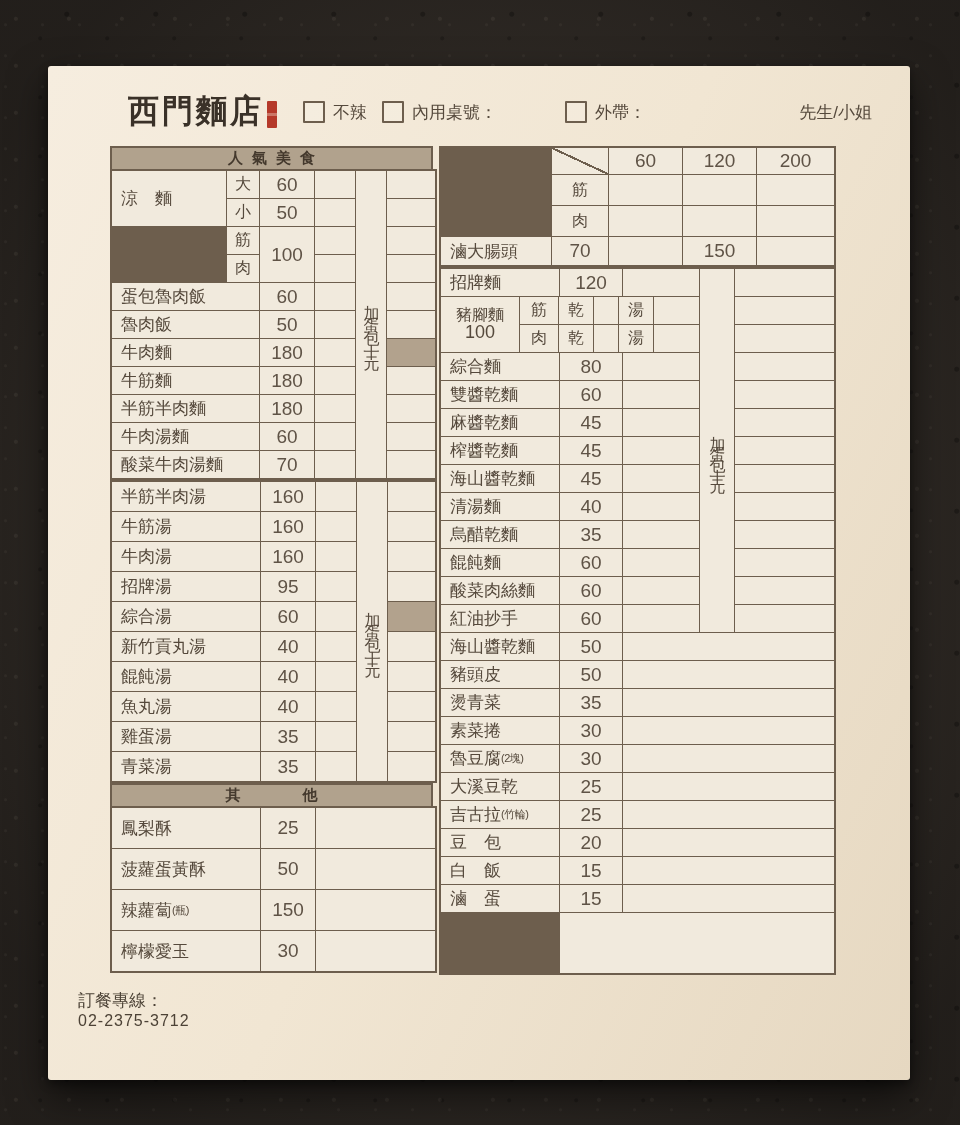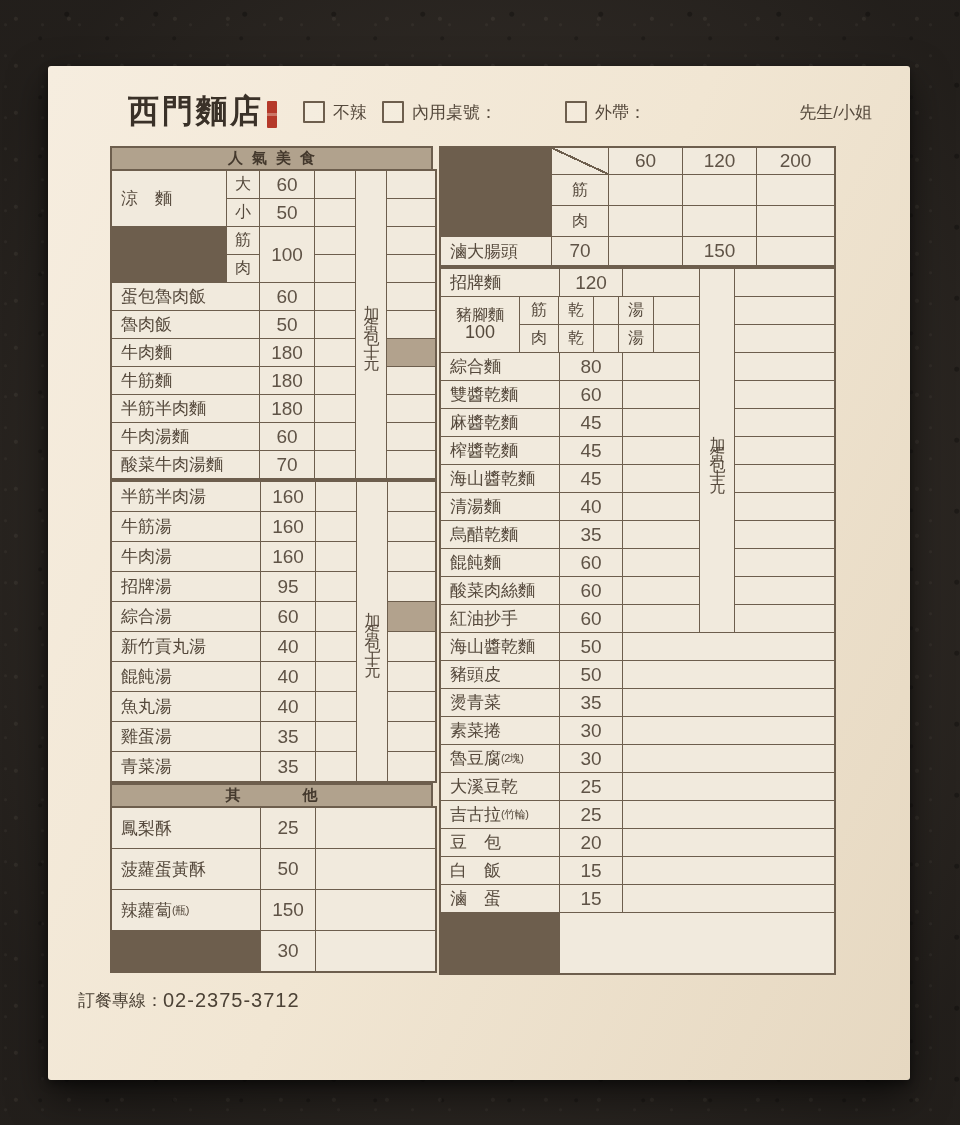--- a/index.html
+++ b/index.html
@@ -47,22 +47,22 @@
   .tblA{width:323px;grid-template-columns:114px 32px 54px 40px 30px auto;grid-auto-rows:27px;}
   .tblB{width:323px;grid-template-columns:148px 54px 40px 30px auto;grid-auto-rows:29px;}
   .tblC{width:323px;grid-template-columns:148px 54px auto;grid-auto-rows:40px;}
   .tblD{width:393px;grid-template-columns:110px 56px 73px 73px auto;grid-template-rows:26px 30px 30px 28px;}
   .tblE{width:393px;grid-template-columns:118px 62px 76px 34px auto;grid-template-rows:repeat(23,27px) 60px;}
   .nest{display:grid;gap:1px;background:var(--line);grid-template-columns:78px 38px 34px 24px 34px auto;grid-template-rows:1fr 1fr;padding:0;align-items:stretch;}
   .nest .cell{font-size:16px;}
   .nname{flex-direction:column;justify-content:center;line-height:1.1;}
   
   .footer{margin:14px 0 0 30px;color:#4c4236;}
-  .f1{display:flex;align-items:flex-start;font-size:17px;}
-  .phone{font-size:20px;letter-spacing:1px;margin-right:26px;}
+  .f1{display:flex;align-items:flex-start;font-size:17px;flex-direction:column;}
+  .phone{font-size:16px;letter-spacing:1px;margin-right:26px;}
   .f2{font-size:15px;margin-top:5px;color:#564b3e;}
 </style>
 </head>
 <body>
 
 <div class="page">
  <div class="paper">
 
   <div class="hdr">
     <div class="logo">西門麵店</div>
@@ -186,20 +186,21 @@
       <div class="cell" style="grid-area:1/3"></div>
       <div class="cell name" style="grid-area:2/1">菠蘿蛋黃酥</div>
       <div class="cell price" style="grid-area:2/2">50</div>
       <div class="cell" style="grid-area:2/3"></div>
       <div class="cell name" style="grid-area:3/1">
         <span>辣蘿蔔</span>
         <span class="note">(瓶)</span>
       </div>
       <div class="cell price" style="grid-area:3/2">150</div>
       <div class="cell" style="grid-area:3/3"></div>
+      <div class="cell name" style="grid-area:4/1">檸檬愛玉</div>
       <div class="cell price" style="grid-area:4/2">30</div>
       <div class="cell" style="grid-area:4/3"></div>
     </div>
    </div>
 
    <div class="colR">
     <div class="tbl tblD">
       <div class="cell diag" style="grid-area:1/2"></div>
       <div class="cell price" style="grid-area:1/3">60</div>
       <div class="cell price" style="grid-area:1/4">120</div>

